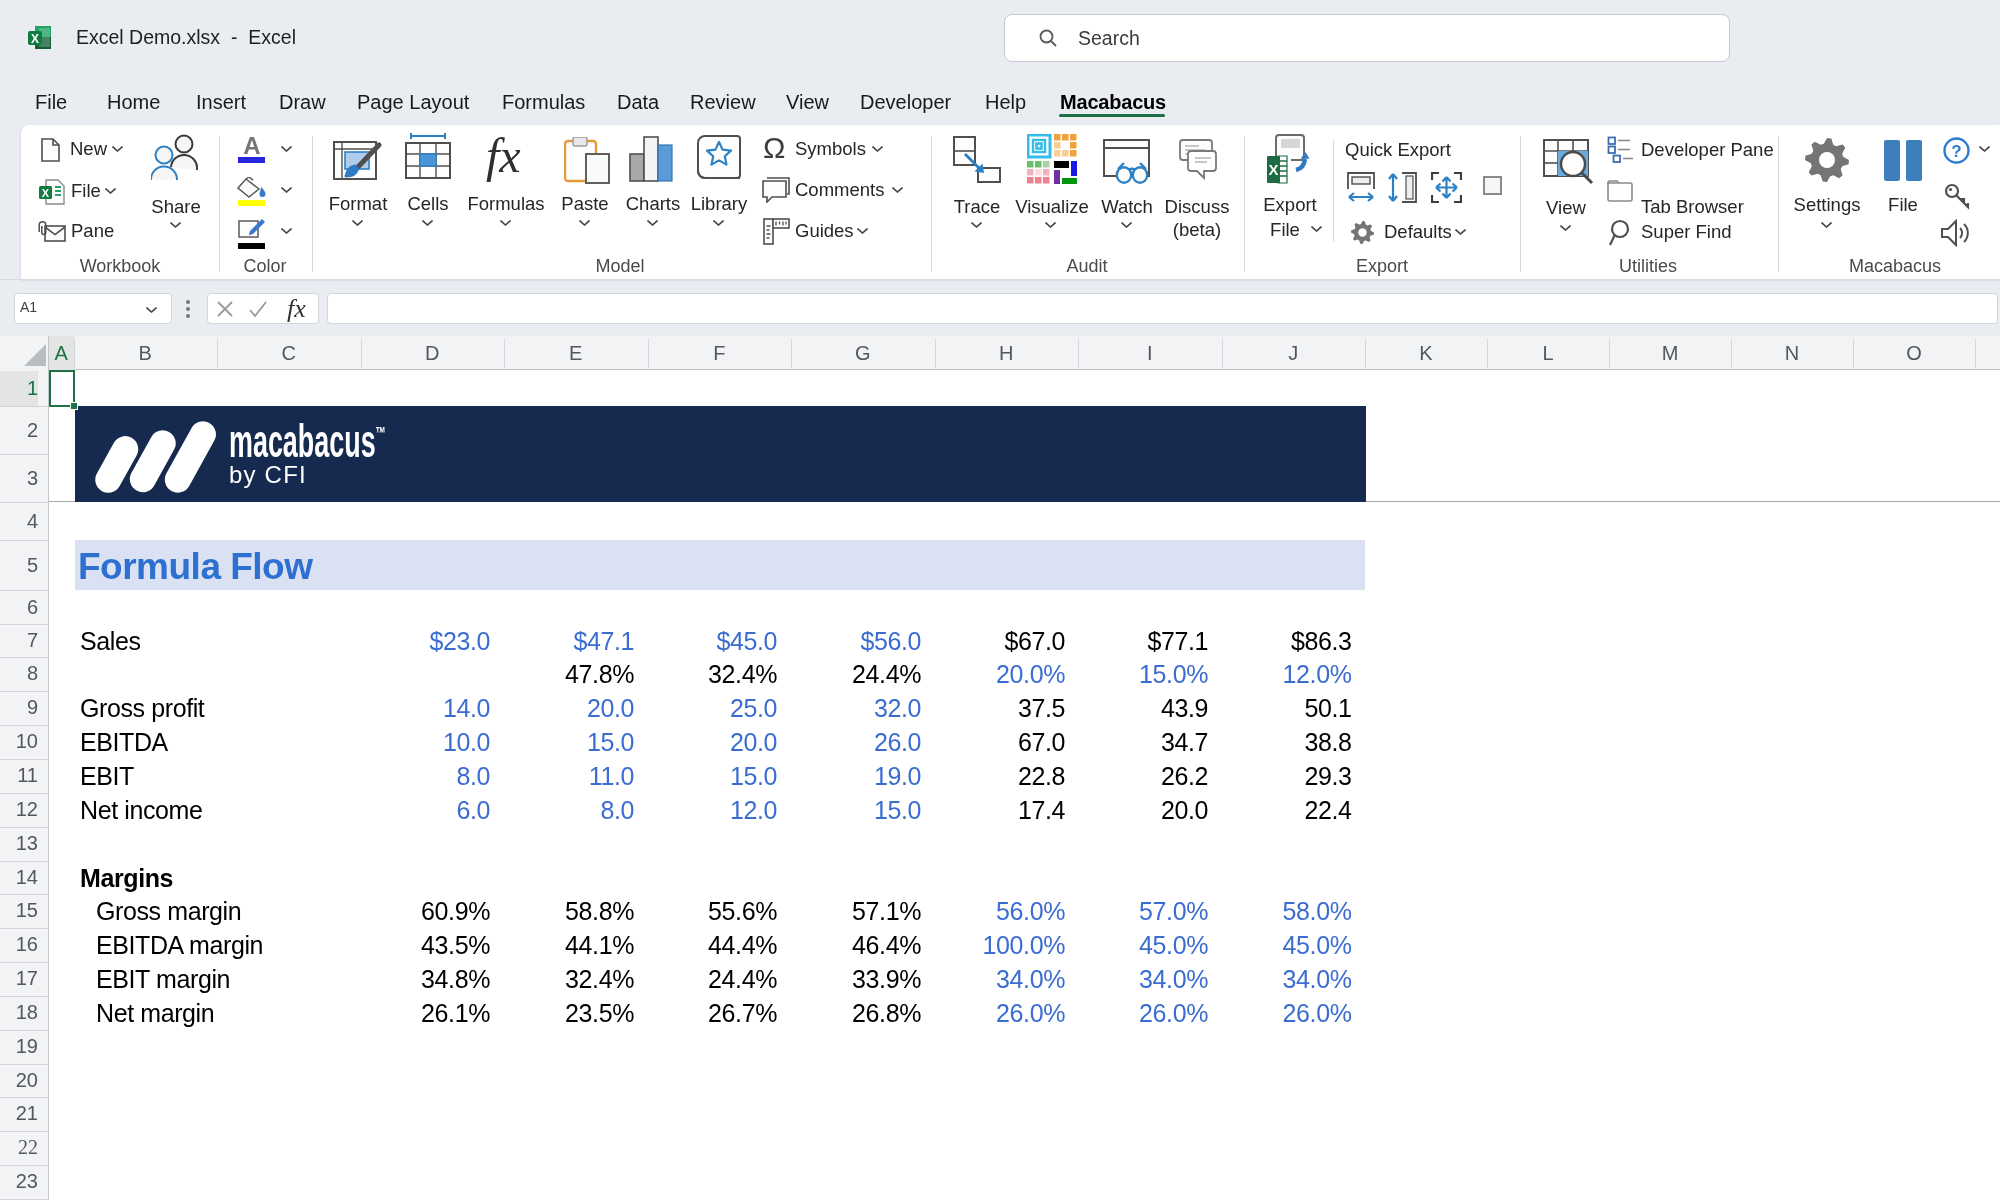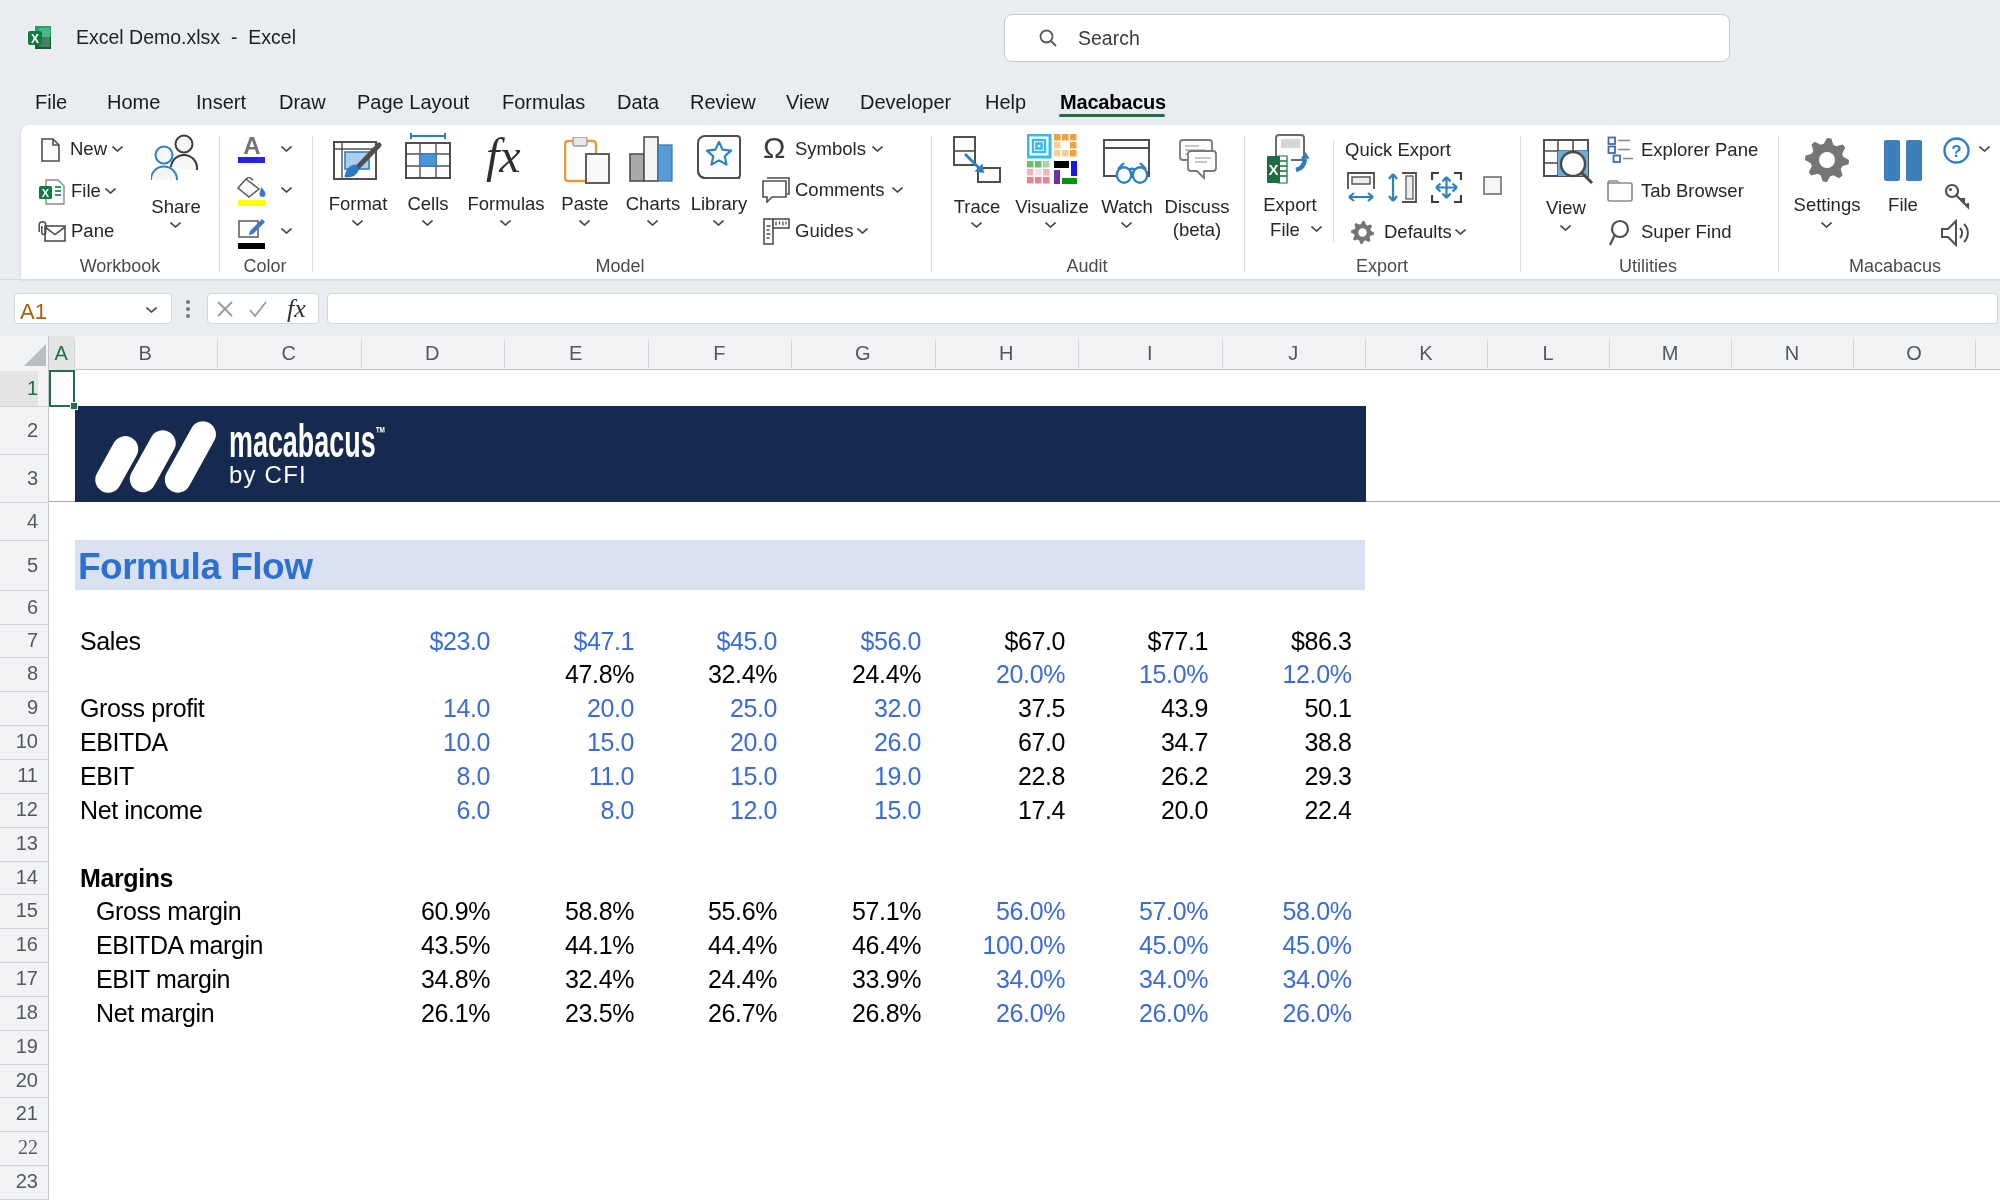--- a/index.html
+++ b/index.html
@@ -341,26 +341,26 @@
 <rect x="1.5" y="1.5" width="6.5" height="6.5"></rect>
 <rect x="1.5" y="10.5" width="6.5" height="6.5"></rect>
 <rect x="6.5" y="19.5" width="6.5" height="6.5"></rect>
 </g>
 <g stroke="#8a8a8a" stroke-width="1.6">
 <line x1="11" y1="4.5" x2="23" y2="4.5"></line>
       <line x1="11" y1="13.5" x2="23" y2="13.5"></line>
       <line x1="16" y1="22.5" x2="26" y2="22.5"></line>
 </g>
 </svg>
-<div class="blab" style="left:1641px;top:139px">Explorer Pane</div>
+<div class="blab" style="left:1641px;top:139px">Developer Pane</div>
 <svg class="ab" style="left:1607px;top:179px" width="26" height="23" viewBox="0 0 26 23">
 <path d="M1 4 a2 2 0 0 1 2 -2 h7 l3 3 h-13 z" fill="#fdfdfd" stroke="#8a8a8a" stroke-width="1.6"></path>
 <rect x="1" y="4" width="24" height="18" rx="2" fill="#fdfdfd" stroke="#8a8a8a" stroke-width="1.6"></rect>
 </svg>
-<div class="blab" style="left:1641px;top:180px">Tab Browser</div>
+<div class="blab" style="left:1641px;top:196px">Tab Browser</div>
 <svg class="ab" style="left:1609px;top:219px" width="27" height="27" viewBox="0 0 27 27">
 <circle cx="11" cy="10" r="8" fill="none" stroke="#4f4f4f" stroke-width="2.2"></circle>
 <line x1="5.5" y1="16.5" x2="1" y2="26" stroke="#4f4f4f" stroke-width="2.2"></line>
 </svg>
 <div class="blab" style="left:1641px;top:221px">Super Find</div>
 <div class="glab" style="left:1648px;top:256px">Utilities</div>
 <div class="sep" style="left:1778px;top:136px;height:136px"></div>
 <svg class="ab" style="left:1804px;top:137px" width="46" height="46" viewBox="0 0 46 46">
     <path d="M23.0 1.0 L27.3 1.4 L29.3 7.8 L32.2 9.3 L38.6 7.4 L41.3 10.8 L38.2 16.7 L39.2 19.8 L45.0 23.0 L44.6 27.3 L38.2 29.3 L36.7 32.2 L38.6 38.6 L35.2 41.3 L29.3 38.2 L26.2 39.2 L23.0 45.0 L18.7 44.6 L16.7 38.2 L13.8 36.7 L7.4 38.6 L4.7 35.2 L7.8 29.3 L6.8 26.2 L1.0 23.0 L1.4 18.7 L7.8 16.7 L9.3 13.8 L7.4 7.4 L10.8 4.7 L16.7 7.8 L19.8 6.8 Z" fill="#757575"></path>
     <circle cx="23" cy="23" r="8" fill="#fff"></circle>
@@ -384,21 +384,21 @@
 <circle cx="6.5" cy="6.5" r="1.6" fill="#4f4f4f"></circle>
 <path d="M12.5 12.5 L24 24 v-4 M20 20 v-4 h-4" fill="none" stroke="#4f4f4f" stroke-width="2.2"></path>
 </svg>
 <svg class="ab" style="left:1941px;top:219px" width="30" height="28" viewBox="0 0 30 28">
 <path d="M1 10 h6 l8 -8 v24 l-8 -8 h-6 z" fill="none" stroke="#4f4f4f" stroke-width="2"></path>
 <path d="M19 9 a7 7 0 0 1 0 10 M23 5 a12.5 12.5 0 0 1 0 18" fill="none" stroke="#4f4f4f" stroke-width="2"></path>
 </svg>
 <div class="glab" style="left:1895px;top:256px">Macabacus</div>
 <div class="ab" style="left:0;top:279px;width:2000px;height:1px;background:#d7dade"></div>
 <div class="ab" style="left:14px;top:293px;width:158px;height:31px;background:#fff;border:1px solid #d2d5d9;border-radius:4px"></div>
-<div class="ab" style="left:20px;top:299px;font-size:22px;color:#a16207">A1</div>
+<div class="ab" style="left:20px;top:299px;font-size:14px;color:#404040">A1</div>
 <svg class="ab" style="left:146px;top:307px" width="11" height="6" viewBox="0 0 11 6">
     <path d="M0.5 0.5 L5.5 5 L10.5 0.5" fill="none" stroke="#444" stroke-width="1.6"></path>
   </svg>
 <div class="ab" style="left:186px;top:300px;width:4px;height:4px;background:#777;border-radius:50%"></div>
 <div class="ab" style="left:186px;top:307px;width:4px;height:4px;background:#777;border-radius:50%"></div>
 <div class="ab" style="left:186px;top:314px;width:4px;height:4px;background:#777;border-radius:50%"></div>
 <div class="ab" style="left:207px;top:293px;width:112px;height:31px;background:#fff;border:1px solid #d2d5d9;border-radius:4px"></div>
 <svg class="ab" style="left:216px;top:300px" width="18" height="18" viewBox="0 0 18 18">
 <path d="M2 2 L16 16 M16 2 L2 16" stroke="#9a9a9a" stroke-width="1.8"></path>
   </svg>

